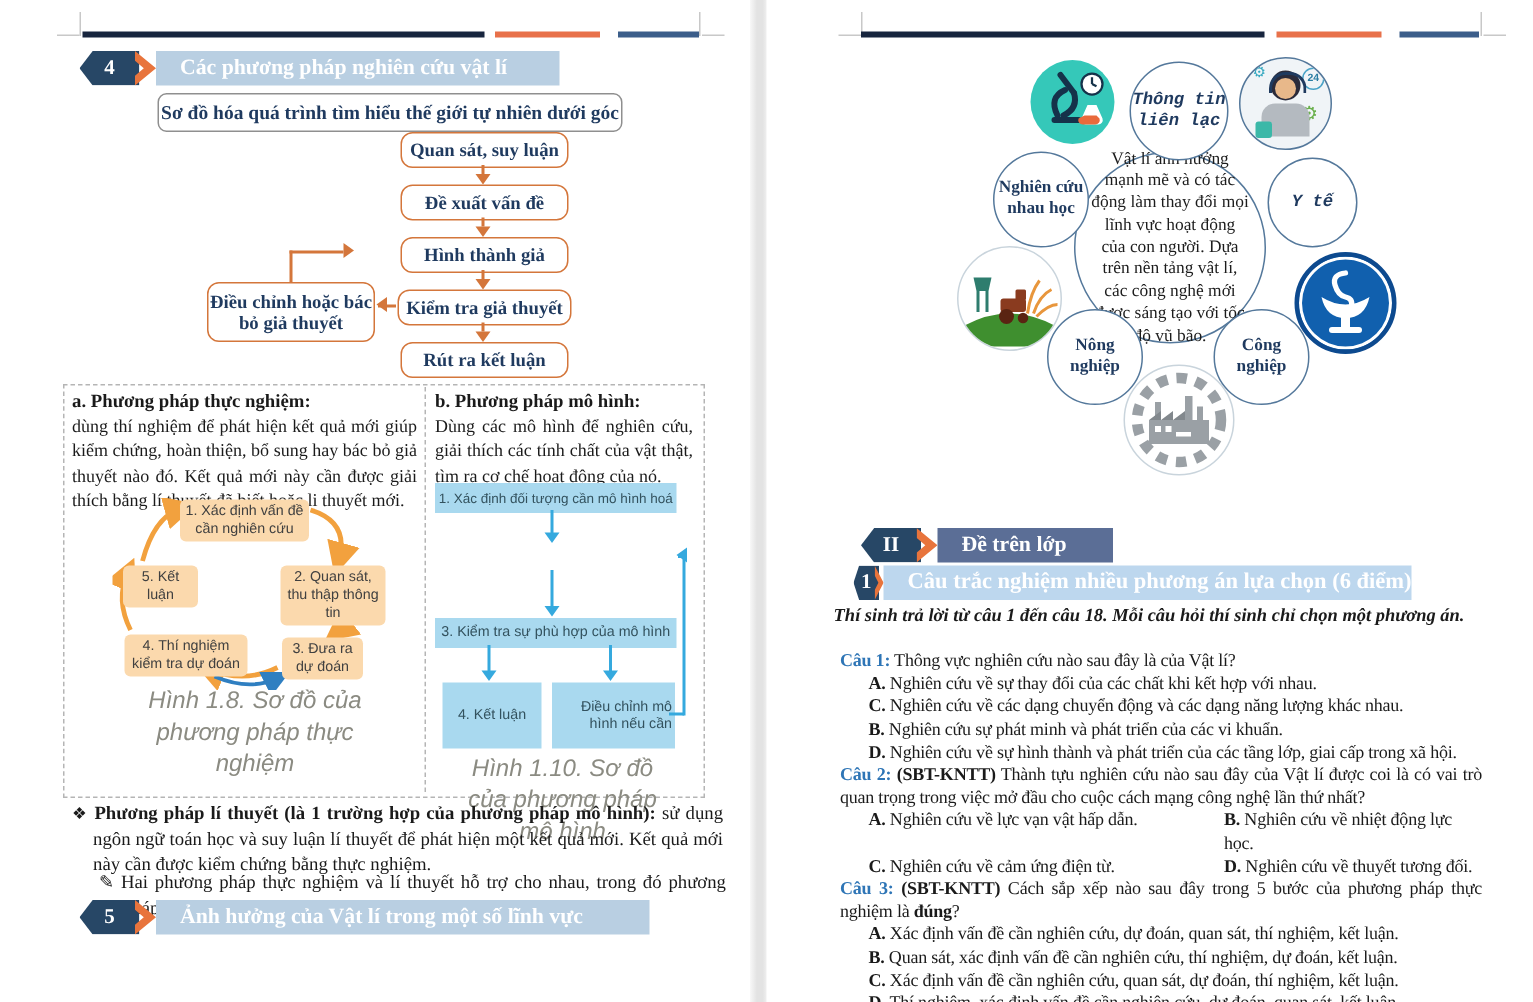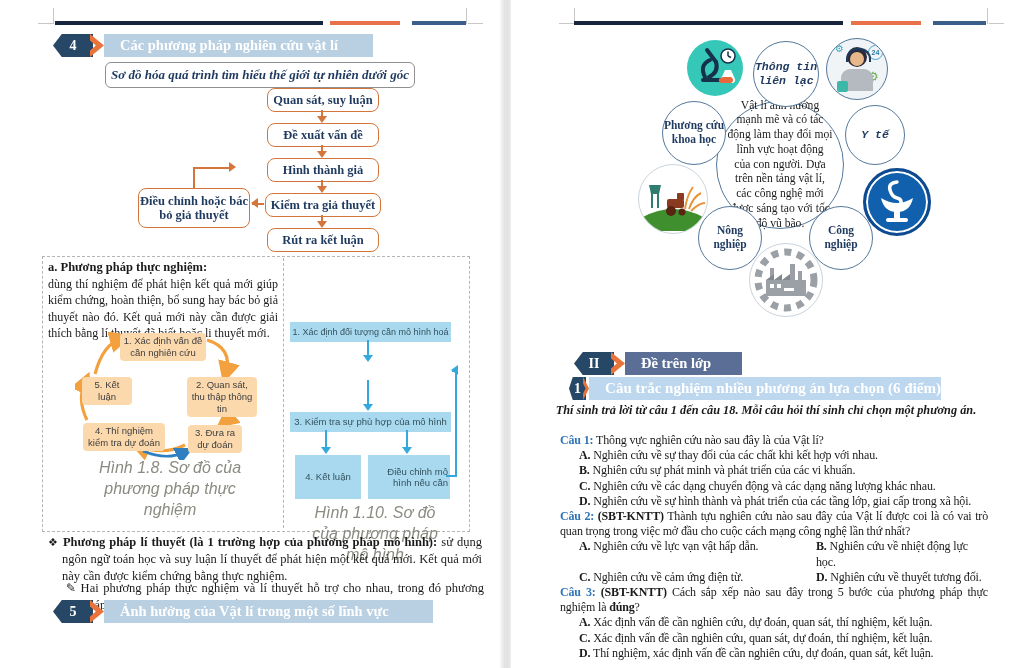--- a/index.html
+++ b/index.html
@@ -22,21 +22,21 @@
          display:flex;align-items:center;justify-content:center;font-size:14px;}
   .chev{width:14px;background:#e8743c;margin-left:-3px;
         clip-path:polygon(0 0,100% 50%,0 100%,0 72%,42% 50%,0 28%);}
   .bar{flex:1;color:#fff;font-weight:bold;font-size:14.5px;line-height:23px;
        padding-left:16px;white-space:nowrap;}
   .bar.light{background:#b9cfe2;}
   .bar.slate{background:#5b6e96;}
   .bar.blue2{background:#bdd7ee;font-size:15px;}
   
   .scheme{border:1.5px solid #8f8f8f;border-radius:6px;background:#fff;color:#1f3a5f;
-          font-weight:bold;font-size:13px;display:flex;align-items:center;justify-content:center;font-style:italic;}
+          font-weight:bold;font-size:13px;display:flex;align-items:center;justify-content:center;}
   .fbox{border:1.6px solid #d4763b;border-radius:8px;background:#fff;color:#1f3a5f;
         font-weight:bold;font-size:12.5px;display:flex;align-items:center;justify-content:center;
         text-align:center;line-height:1.15;}
   .stem-v{position:absolute;width:2px;background:#d4763b;}
   .stem-h{position:absolute;height:2px;background:#d4763b;}
   .arr-down{position:absolute;width:0;height:0;border:5px solid transparent;border-top:7px solid #d4763b;}
   .arr-left{position:absolute;width:0;height:0;border:5px solid transparent;border-right:7px solid #d4763b;}
   .arr-right{position:absolute;width:0;height:0;border:5px solid transparent;border-left:7px solid #d4763b;}
   .bstem-v{position:absolute;width:2px;background:#35a9de;}
   .bstem-h{position:absolute;height:2px;background:#35a9de;}
@@ -147,20 +147,24 @@
       </g>
       <path d="M68,119 Q92,129 110,120" fill="none" stroke="#2f7fc1" stroke-width="2.6" marker-end="url(#mb)"></path>
     </svg>
     <div class="cbox" style="left:120px;top:333px;width:80px;">1. Xác định vấn đề cần nghiên cứu</div>
     <div class="cbox" style="left:187px;top:377px;width:64px;">2. Quan sát, thu thập thông tin</div>
     <div class="cbox" style="left:188px;top:425px;width:48px;">3. Đưa ra dự đoán</div>
     <div class="cbox" style="left:83px;top:423px;width:76px;">4. Thí nghiệm kiểm tra dự đoán</div>
     <div class="cbox" style="left:82px;top:377px;width:44px;">5. Kết luận</div>
     <div class="cap" style="left:95px;top:458px;width:150px;">Hình 1.8. Sơ đồ của phương pháp thực nghiệm</div>
 
+    <div class="abs coltext" style="left:290px;top:259px;width:172px;">
+      <span class="colhead">b. Phương pháp mô hình:</span><br>
+      <span>Dùng các mô hình để nghiên cứu, giải thích các tính chất của vật thật, tìm ra cơ chế hoạt động của nó.</span>
+    </div>
     <div class="bbox" style="left:290px;top:322px;width:157px;height:18px;font-size:9px;">1. Xác định đối tượng cần mô hình hoá</div>
     <div class="bstem-v" style="left:367px;top:340px;height:16px;"></div>
     <div class="barr-down" style="left:363px;top:355px;"></div>
     <div class="bstem-v" style="left:367px;top:380px;height:26px;"></div>
     <div class="barr-down" style="left:363px;top:404px;"></div>
     <div class="bbox" style="left:290px;top:412px;width:157px;height:18px;">3. Kiểm tra sự phù hợp của mô hình</div>
     <div class="bstem-v" style="left:325px;top:430px;height:19px;"></div>
     <div class="barr-down" style="left:321px;top:447px;"></div>
     <div class="bstem-v" style="left:406px;top:430px;height:19px;"></div>
     <div class="barr-down" style="left:402px;top:447px;"></div>
@@ -230,21 +234,21 @@
       <div class="abs" style="left:40px;top:30px;font-size:13px;color:#6ab04c;font-family:'DejaVu Sans',sans-serif;">⚙</div>
       <div class="abs" style="left:41px;top:6px;width:13px;height:13px;border:1.5px solid #4aa3c7;border-radius:50%;font-size:7px;font-weight:bold;color:#2a7da3;display:flex;align-items:center;justify-content:center;font-family:'Liberation Sans',sans-serif;">24</div>
       <div class="abs" style="left:20px;top:8px;width:20px;height:20px;border-radius:50%;background:#2b2b3a;"></div>
       <div class="abs" style="left:23px;top:13px;width:14px;height:14px;border-radius:50%;background:#e8b88a;"></div>
       <div class="abs" style="left:19px;top:9px;width:21px;height:12px;border:2px solid #1f3a5f;border-bottom:none;border-radius:11px 11px 0 0;"></div>
       <div class="abs" style="left:14px;top:30px;width:32px;height:22px;border-radius:9px 9px 0 0;background:#b4bac0;"></div>
       <div class="abs" style="left:10px;top:42px;width:11px;height:11px;background:#3bb8a8;border-radius:2px;"></div>
     </div>
 
     <div class="circ" style="left:151px;top:101px;width:62px;height:62px;z-index:3;">
-      <div class="lbl">Phương cứu khoa học</div>
+      <div class="lbl">Nghiên cứu nhau học</div>
     </div>
 
     <div class="circ" style="left:334px;top:105px;width:58px;height:58px;z-index:3;">
       <div class="lbl ital">Y tế</div>
     </div>
 
     <div class="circ" style="left:127px;top:164px;width:68px;height:68px;border:1px solid #c9d4dc;overflow:hidden;z-index:2;">
       <svg width="68" height="68" viewBox="0 0 68 68">
         <path d="M4,52 q30,-16 60,0 v14 h-60 z" fill="#3f8f2f"></path>
         <g stroke="#e8963c" stroke-width="2" fill="none">
@@ -318,36 +322,37 @@
 
     <div class="abs instr" style="left:40px;top:403px;width:430px;">
       <div>Thí sinh trả lời từ câu 1 đến câu 18. Mỗi câu hỏi thí sinh chỉ chọn một phương án.</div>
     </div>
 
     <div class="abs" style="left:49px;top:433px;width:428px;">
       <div class="q">
         <span class="qlabel">Câu 1:</span>
         <span>Thông vực nghiên cứu nào sau đây là của Vật lí?</span>
         <div class="opt"><span class="optletter">A.</span> <span>Nghiên cứu về sự thay đổi của các chất khi kết hợp với nhau.</span></div>
+        <div class="opt"><span class="optletter">C.</span> <span>Nghiên cứu về các dạng chuyển động và các dạng năng lượng khác nhau.</span></div>
         <div class="opt"><span class="optletter">B.</span> <span>Nghiên cứu sự phát minh và phát triển của các vi khuẩn.</span></div>
-        <div class="opt"><span class="optletter">C.</span> <span>Nghiên cứu về các dạng chuyển động và các dạng năng lượng khác nhau.</span></div>
         <div class="opt"><span class="optletter">D.</span> <span>Nghiên cứu về sự hình thành và phát triển của các tầng lớp, giai cấp trong xã hội.</span></div>
       </div>
       <div class="q">
         <span class="qlabel">Câu 2:</span>
         <b>(SBT-KNTT)</b><span> Thành tựu nghiên cứu nào sau đây của Vật lí được coi là có vai trò quan trọng trong việc mở đầu cho cuộc cách mạng công nghệ lần thứ nhất?</span>
         <div class="optgrid">
           <div class="opt"><span class="optletter">A.</span> <span>Nghiên cứu về lực vạn vật hấp dẫn.</span></div>
           <div class="opt" style="padding-left:0;"><span class="optletter">B.</span> <span>Nghiên cứu về nhiệt động lực học.</span></div>
           <div class="opt"><span class="optletter">C.</span> <span>Nghiên cứu về cảm ứng điện từ.</span></div>
           <div class="opt" style="padding-left:0;"><span class="optletter">D.</span> <span>Nghiên cứu về thuyết tương đối.</span></div>
         </div>
       </div>
       <div class="q">
         <span class="qlabel">Câu 3:</span>
         <b>(SBT-KNTT)</b><span> Cách sắp xếp nào sau đây trong 5 bước của phương pháp thực nghiệm là </span><b>đúng</b><span>?</span>
         <div class="opt"><span class="optletter">A.</span> <span>Xác định vấn đề cần nghiên cứu, dự đoán, quan sát, thí nghiệm, kết luận.</span></div>
+        <div class="opt"><span class="optletter">B.</span> <span>Quan sát, xác định vấn đề cần nghiên cứu, thí nghiệm, dự đoán, kết luận.</span></div>
         <div class="opt"><span class="optletter">C.</span> <span>Xác định vấn đề cần nghiên cứu, quan sát, dự đoán, thí nghiệm, kết luận.</span></div>
         <div class="opt"><span class="optletter">D.</span> <span>Thí nghiệm, xác định vấn đề cần nghiên cứu, dự đoán, quan sát, kết luận.</span></div>
       </div>
     </div>
   </div>
 </div>
 
 </body></html>

